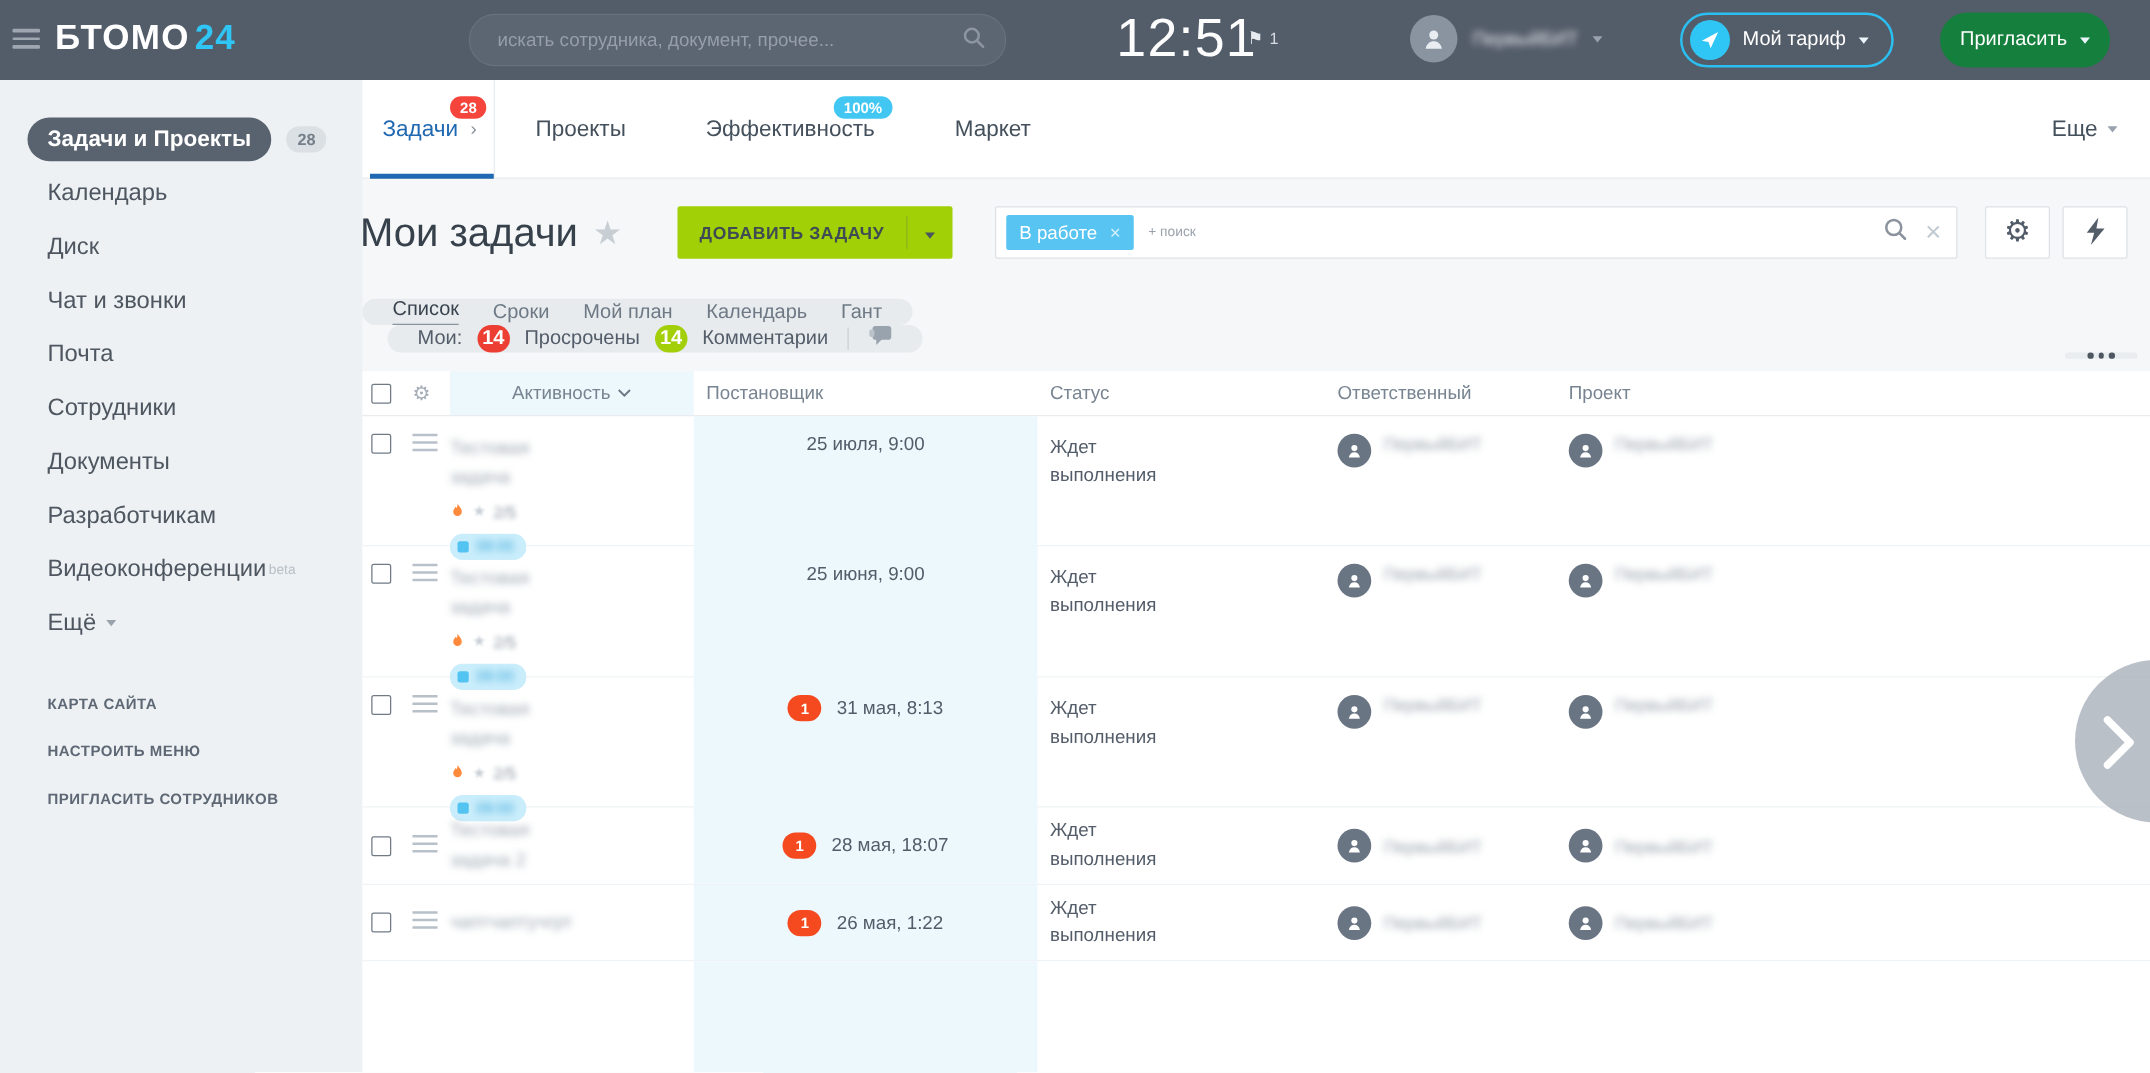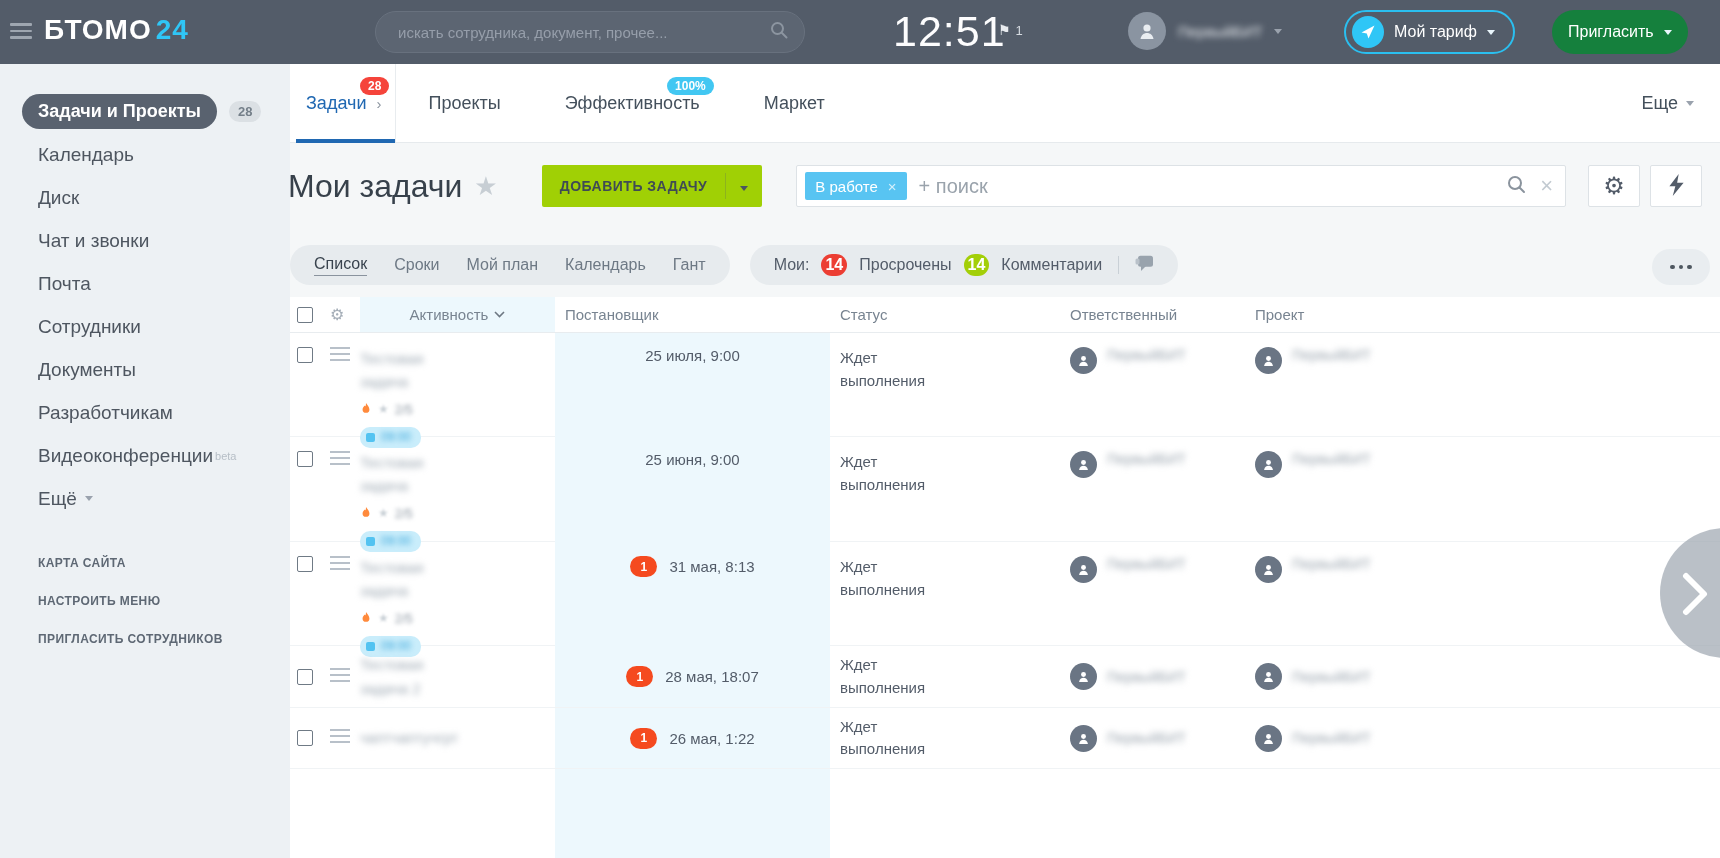--- a/index.html
+++ b/index.html
@@ -61,29 +61,29 @@
   .page-title { font-size:32px; color:#37414B; margin-left:-2px; white-space:nowrap; }
   .fav-star { color:#C7CED4; font-size:26px; margin-left:12px; cursor:pointer; }
   .btn-add { margin-left:44px; height:42px; background:#A0D005; border:none; border-radius:2px; display:flex; align-items:center; cursor:pointer; flex-shrink:0; }
   .btn-add .alabel { font-size:14px; font-weight:bold; color:#3F4B54; letter-spacing:.5px; padding:0 18px; }
   .btn-add .adiv { width:1px; height:26px; background:rgba(83,92,105,.25); }
   .btn-add .acaret { padding:0 14px; }
   .btn-add .caret { border-top-color:#4A5560; }
   .filterbar { flex:1; margin-left:34px; margin-right:12px; height:42px; background:#fff; border:1px solid #DDE2E6; border-radius:2px; display:flex; align-items:center; padding:0 12px 0 8px; }
   .fchip { background:#58C4F2; color:#fff; font-size:15px; border-radius:2px; height:28px; display:flex; align-items:center; gap:10px; padding:0 10px; cursor:pointer; }
   .fchip .fx { color:rgba(255,255,255,.75); font-size:15px; cursor:pointer; }
-  .filterbar input { flex:1; border:none; outline:none; font-size:20px; color:#535C69; margin-left:12px; font-family:"Liberation Sans",sans-serif; }
+  .filterbar input { flex:1; border:none; outline:none; font-size:11px; color:#535C69; margin-left:12px; font-family:"Liberation Sans",sans-serif; }
   .filterbar input::placeholder { color:#9AA3AC; }
   .ficons { display:flex; align-items:center; gap:14px; }
   .fclose { color:#C2CAD1; font-size:22px; line-height:1; cursor:pointer; }
   .sqbtn { width:52px; height:42px; background:#fff; border:1px solid #DDE2E6; border-radius:2px; display:flex; align-items:center; justify-content:center; cursor:pointer; margin-left:10px; }
   .sqbtn .gear-glyph { font-size:24px; color:#535C69; line-height:1; }
 
   
-  .viewbar { height:58px; display:flex; align-items:flex-end; padding:0 10px 12px 0; }
+  .viewbar { height:58px; display:flex; align-items:flex-start; padding:0 10px 12px 0;flex-direction:column; }
   .vpill { background:#E7EBEE; border-radius:20px; height:40px; display:flex; align-items:center; padding:0 24px; gap:27px; }
   .vtab { font-size:16px; color:#6E7985; cursor:pointer; white-space:nowrap; }
   .vtab.active { color:#39434E; border-bottom:1px solid #8A939E; padding-bottom:2px; }
   .vpill2 { margin-left:20px; gap:12px; }
   .vlabel { font-size:16px; color:#535C69; }
   .cbadge { min-width:22px; height:22px; border-radius:11px; color:#fff; font-size:16px; font-weight:bold; display:flex; align-items:center; justify-content:center; padding:0 4px; }
   .cbadge.red { background:#EC3E33; }
   .cbadge.green { background:#A3CF08; }
   .vdiv { width:1px; height:18px; background:#C9D0D6; margin:0 4px; }
   .dots-pill { margin-left:auto; width:58px; height:36px; border-radius:18px; background:#E9EDF0; display:flex; align-items:center; justify-content:center; gap:4px; cursor:pointer; }

